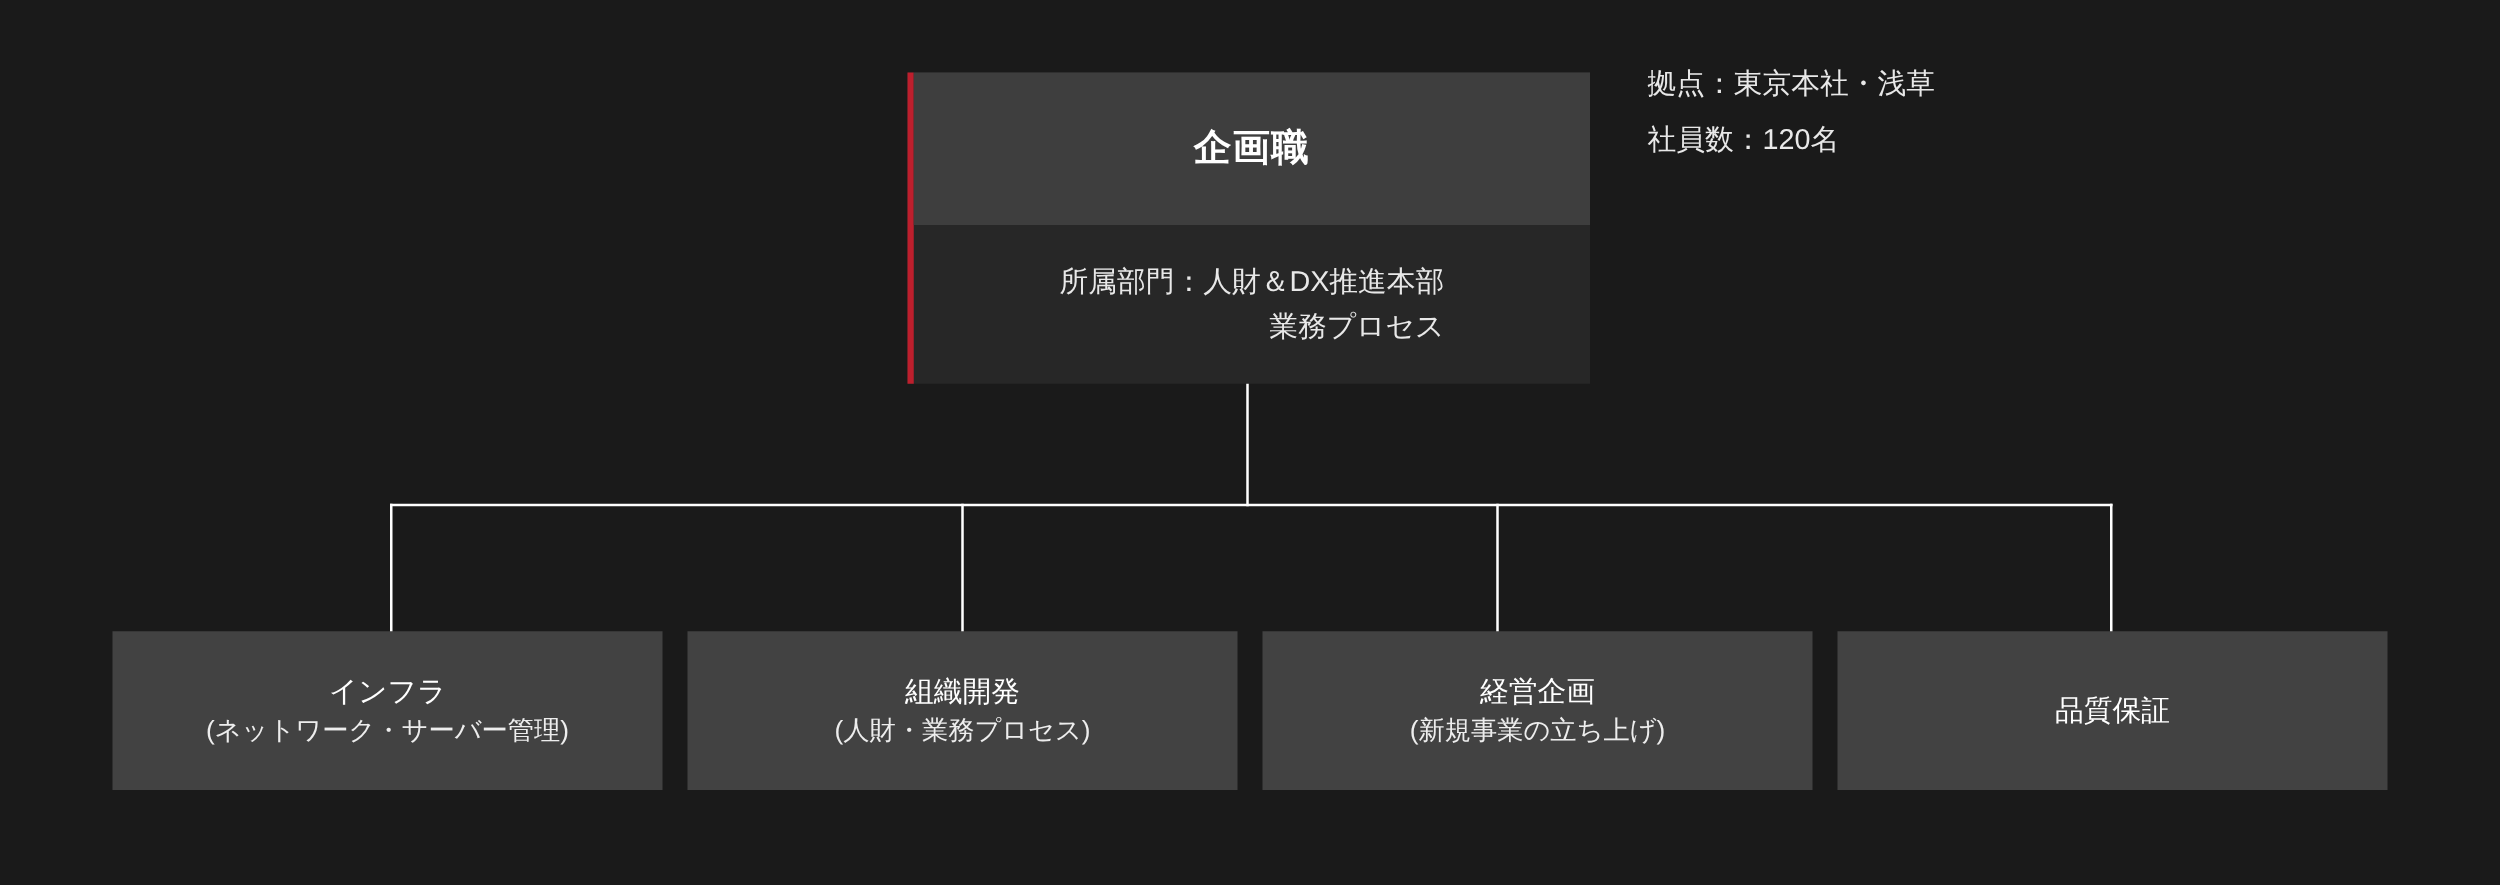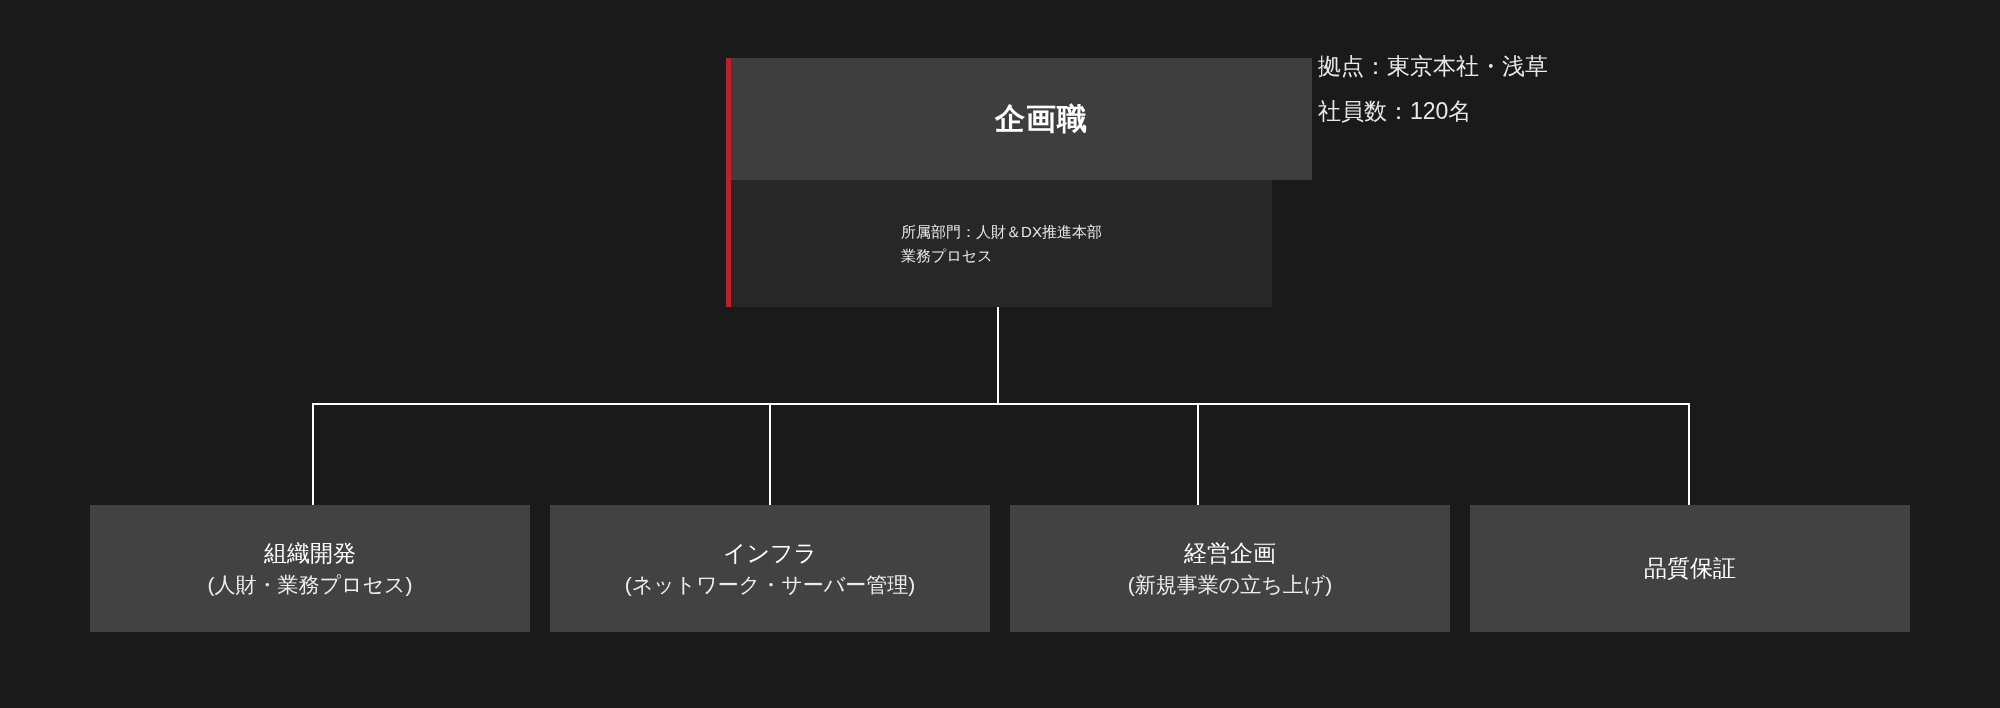--- a/index.html
+++ b/index.html
@@ -40,21 +40,20 @@
   .root-header {
     position: absolute;
     left: 5px;
     top: 0;
     width: 541px;
     height: 122px;
     background: #3e3e3e;
     display: flex;
     align-items: center;
     justify-content: center;
-    padding-left: 40px;
   }
   .root-title {
     color: #ffffff;
     font-size: 30px;
     font-weight: bold;
     letter-spacing: 1px;
     line-height: 1.2;
     text-align: center;
   }
   .root-body {
@@ -62,23 +61,23 @@
     left: 5px;
     top: 122px;
     width: 541px;
     height: 127px;
     display: flex;
     align-items: center;
     justify-content: center;
   }
   .root-body-text {
     color: #e8e8e8;
-    font-size: 15px;
+    font-size: 23px;
     line-height: 1.55;
-    text-align: left;
+    text-align: right;
     padding: 0 8px;
   }
   .root-body-text .line {
     display: block;
     white-space: nowrap;
   }
 
   
   .side-info {
     position: absolute;
@@ -168,27 +167,27 @@
   <div class="conn conn-stem"></div>
   <div class="conn conn-bus"></div>
   <div class="conn conn-drop-1"></div>
   <div class="conn conn-drop-2"></div>
   <div class="conn conn-drop-3"></div>
   <div class="conn conn-drop-4"></div>
 
   <div class="child-row">
 
     <div class="child-box">
-      <div class="child-title">組織開発</div>
-      <div class="child-sub">(人財・業務プロセス)</div>
+      <div class="child-title">インフラ</div>
+      <div class="child-sub">(ネットワーク・サーバー管理)</div>
     </div>
 
     <div class="child-box">
-      <div class="child-title">インフラ</div>
-      <div class="child-sub">(ネットワーク・サーバー管理)</div>
+      <div class="child-title">組織開発</div>
+      <div class="child-sub">(人財・業務プロセス)</div>
     </div>
 
     <div class="child-box">
       <div class="child-title">経営企画</div>
       <div class="child-sub">(新規事業の立ち上げ)</div>
     </div>
 
     <div class="child-box">
       <div class="child-title">品質保証</div>
 

